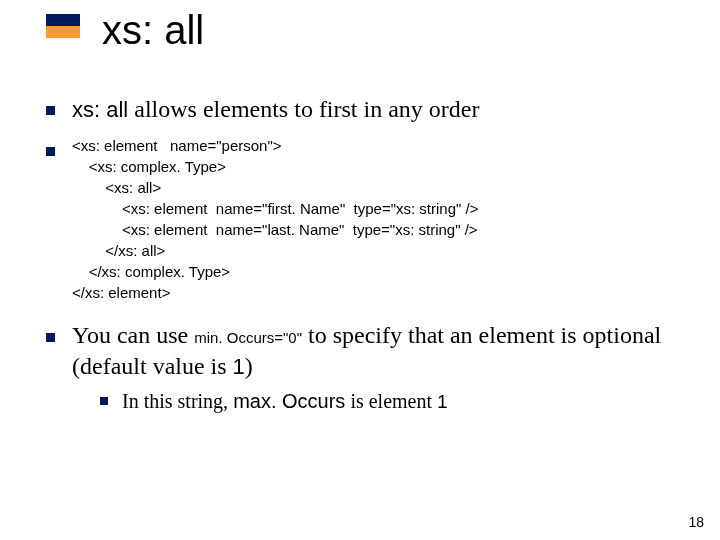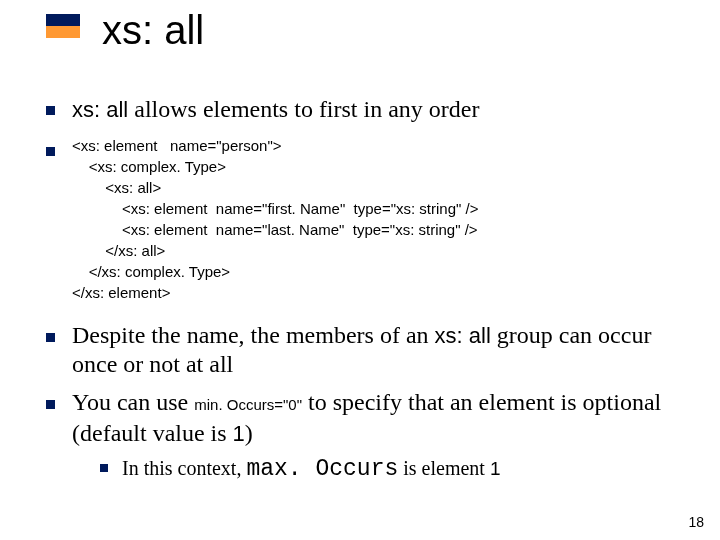--- a/index.html
+++ b/index.html
@@ -118,22 +118,22 @@
     width: 8px;
     height: 8px;
     background: #001a5c;
   }
   .sub-body {
     font-size: 20px;
     line-height: 24px;
     font-family: Georgia, "Times New Roman", serif;
   }
   .sub-kw {
-    font-family: Liberation Mono, monospace;
-    font-size: 23px;
+    font-family: Liberation Sans, sans-serif;
+    font-size: 20px;
   }
   .sub-num {
     font-family: Verdana, Arial, sans-serif;
     font-size: 19px;
   }
   .page-num {
     position: absolute;
     right: 16px;
     bottom: 10px;
     font-family: Verdana, Arial, sans-serif;
@@ -169,37 +169,31 @@
         <div class="code-block">&lt;xs: element   name="person"&gt;
     &lt;xs: complex. Type&gt;
         &lt;xs: all&gt;
             &lt;xs: element  name="first. Name"  type="xs: string" /&gt;
             &lt;xs: element  name="last. Name"  type="xs: string" /&gt;
         &lt;/xs: all&gt;
     &lt;/xs: complex. Type&gt;
 &lt;/xs: element&gt;</div>
       </li>
 
-      <li>
-        <span class="sq"></span>
-        <div class="li-body3">
-          <span>Despite the name, the members of an </span><span class="code-kw-inline">xs: all</span><span> group can occur once or not at all</span>
-        </div>
-      </li>
 
       <li>
         <span class="sq"></span>
         <div class="li-body3">
           <span>You can use </span><span class="code-kw-small">min. Occurs="0"</span><span> to specify that an element is optional (default value is </span><span class="num-one">1</span><span>)</span>
         </div>
         <ul class="sub">
           <li>
             <span class="sq2"></span>
             <div class="sub-body">
-              <span>In this context, </span><span class="sub-kw">max. Occurs</span><span> is element </span><span class="sub-num">1</span>
+              <span>In this string, </span><span class="sub-kw">max. Occurs</span><span> is element </span><span class="sub-num">1</span>
             </div>
           </li>
         </ul>
       </li>
 
     </ul>
   </div>
 
   <div class="page-num">18</div>
 

